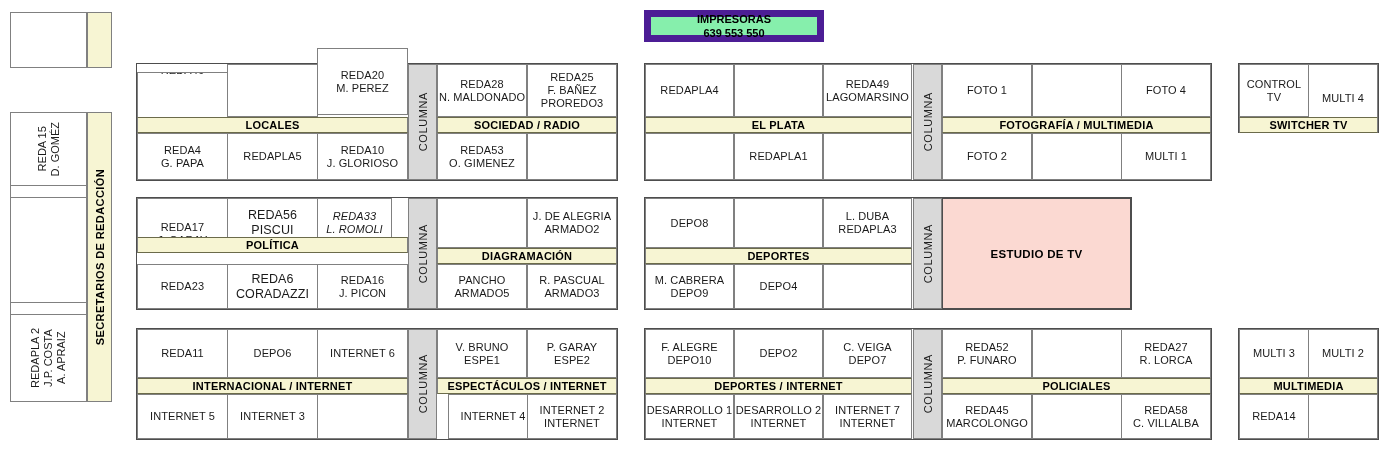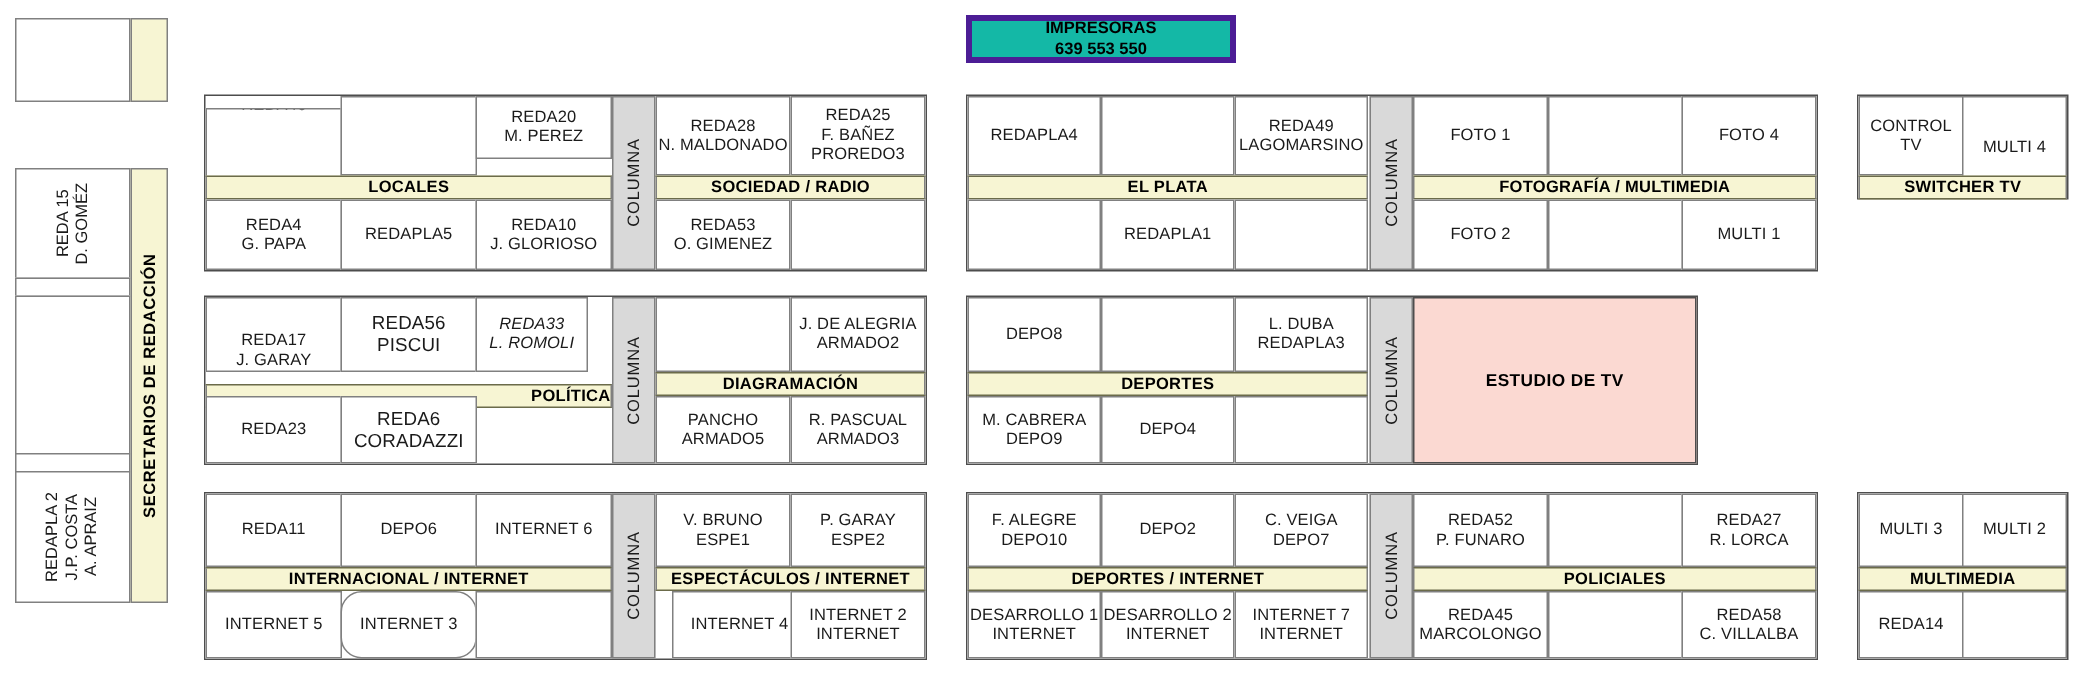--- a/index.html
+++ b/index.html
@@ -65,22 +65,22 @@
   .frame{
     box-sizing:border-box;
     border:1px solid #4d4d4d;
     background:transparent;
     pointer-events:none;
   }
 
   
   .printers{
     box-sizing:border-box;
-    background:#14b8a6;
-    border:4px solid #4c1d95;
+    background:#86efac;
+    border:7px solid #4c1d95;
     display:flex;flex-direction:column;
     align-items:center;justify-content:center;
     font-size:11px;font-weight:bold;color:#000;
     line-height:14px;
   }
 
   
   .studio{
     box-sizing:border-box;
     background:#fbd9d2;
@@ -146,21 +146,21 @@
     </div>
   </div>
 
   <div class="abs frame" style="left:136px;top:63px;width:482px;height:118px;"></div>
 
   <div class="abs cell" style="left:137px;top:72px;width:91px;height:53px;gap:44px;">
       <span>REDA46</span>
       <span class="l2">L. GARAT</span>
     </div>
   <div class="abs cell" style="left:227px;top:64px;width:91px;height:53px;"></div>
-  <div class="abs cell" style="left:317px;top:64px;width:91px;height:42px;">
+  <div class="abs cell" style="left:317px;top:48px;width:91px;height:67px;">
       <span>REDA20</span>
       <span class="l2">M. PEREZ</span>
     </div>
   <div class="abs band" style="left:137px;top:117px;width:271px;height:16px;">
       <span>LOCALES</span>
     </div>
   <div class="abs cell" style="left:137px;top:133px;width:91px;height:47px;">
       <span>REDA4</span>
       <span class="l2">G. PAPA</span>
     </div>
@@ -253,29 +253,33 @@
       <span class="l2">J. GARAY</span>
     </div>
   <div class="abs cell big" style="left:227px;top:198px;width:91px;height:50px;">
       <span>REDA56</span>
       <span class="l2">PISCUI</span>
     </div>
   <div class="abs cell" style="left:317px;top:198px;width:75px;height:50px;font-style:italic;">
       <span>REDA33</span>
       <span class="l2">L. ROMOLI</span>
     </div>
-  <div class="abs band" style="left:137px;top:256px;width:271px;height:16px;justify-content:flex-end;">
+  <div class="abs band" style="left:137px;top:237px;width:271px;height:16px;">
       <span>POLÍTICA</span>
     </div>
   <div class="abs cell" style="left:137px;top:264px;width:91px;height:45px;">
       <span>REDA23</span>
     </div>
   <div class="abs cell big" style="left:227px;top:264px;width:91px;height:45px;">
       <span>REDA6</span>
       <span class="l2">CORADAZZI</span>
+    </div>
+  <div class="abs cell" style="left:317px;top:264px;width:91px;height:45px;">
+      <span>REDA16</span>
+      <span class="l2">J. PICON</span>
     </div>
 
   <div class="abs columna" style="left:408px;top:198px;width:29px;height:111px;">
       <span>COLUMNA</span>
     </div>
 
   <div class="abs cell" style="left:437px;top:198px;width:90px;height:50px;"></div>
   <div class="abs cell" style="left:527px;top:198px;width:90px;height:50px;">
       <span>J. DE ALEGRIA</span>
       <span class="l2">ARMADO2</span>
@@ -332,21 +336,21 @@
     </div>
   <div class="abs cell" style="left:317px;top:329px;width:91px;height:49px;">
       <span>INTERNET 6</span>
     </div>
   <div class="abs band" style="left:137px;top:378px;width:271px;height:16px;">
       <span>INTERNACIONAL / INTERNET</span>
     </div>
   <div class="abs cell" style="left:137px;top:394px;width:91px;height:45px;">
       <span>INTERNET 5</span>
     </div>
-  <div class="abs cell" style="left:227px;top:394px;width:91px;height:45px;border-radius:14px;">
+  <div class="abs cell" style="left:227px;top:394px;width:91px;height:45px;">
       <span>INTERNET 3</span>
     </div>
   <div class="abs cell" style="left:317px;top:394px;width:91px;height:45px;"></div>
 
   <div class="abs columna" style="left:408px;top:329px;width:29px;height:110px;">
       <span>COLUMNA</span>
     </div>
 
   <div class="abs cell" style="left:437px;top:329px;width:90px;height:49px;">
       <span>V. BRUNO</span>

